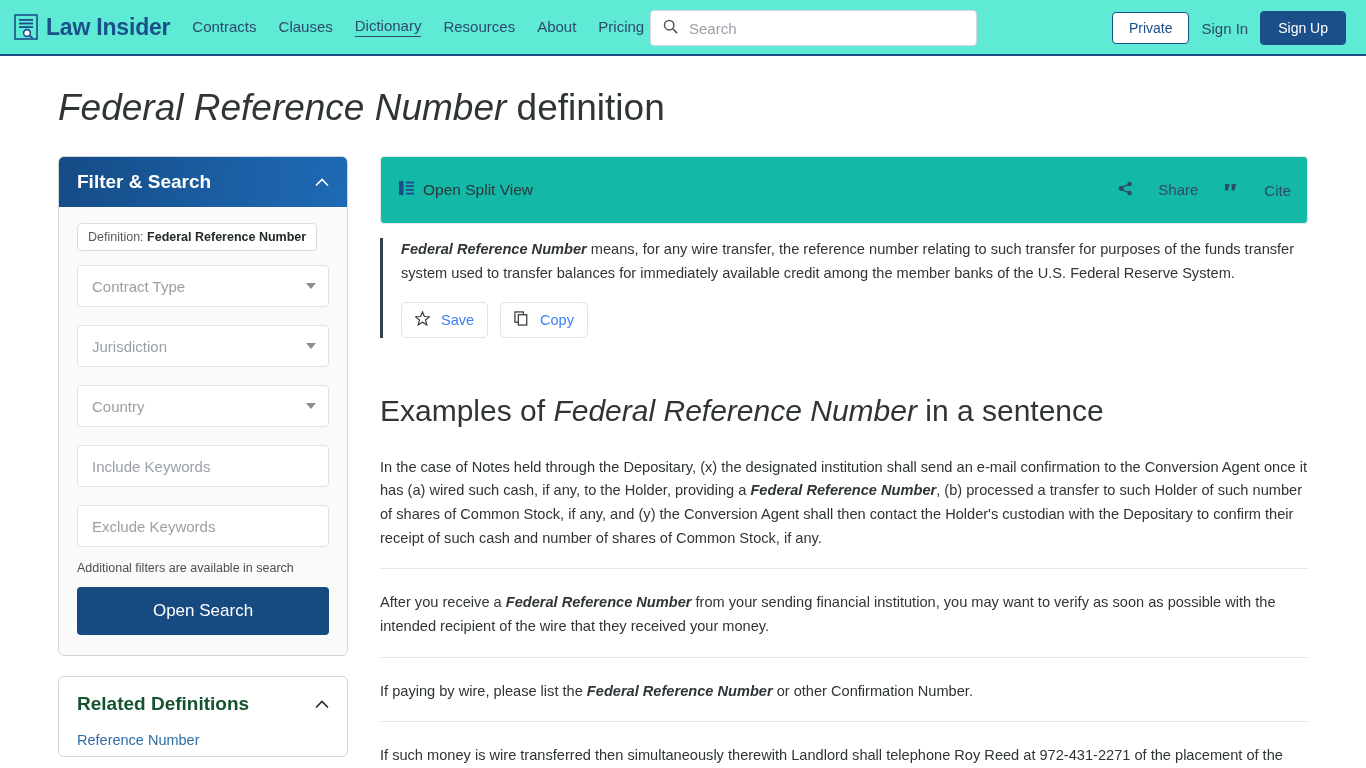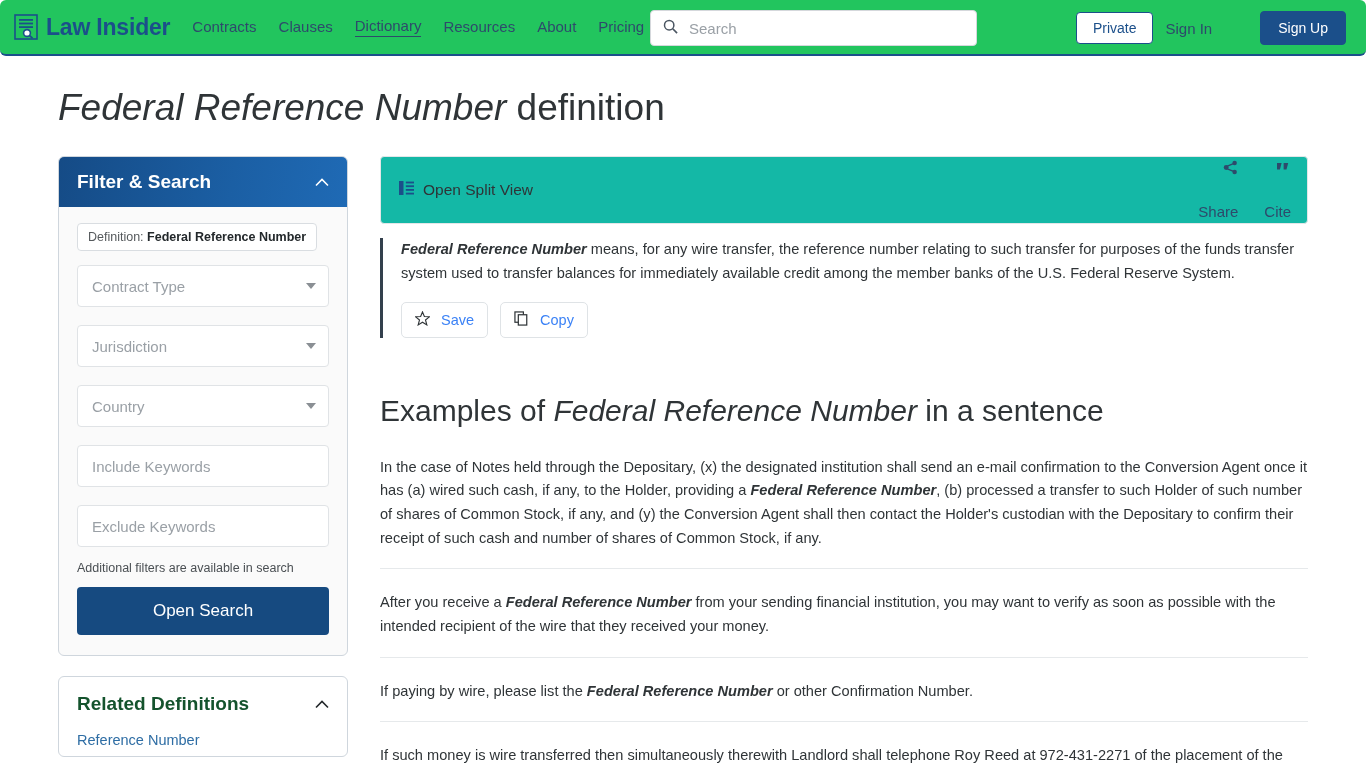--- a/index.html
+++ b/index.html
@@ -9,27 +9,26 @@
     overflow: hidden;
     background: #ffffff;
     font-family: "Liberation Sans", sans-serif;
     color: #2f3437;
   }
 
   
   .header {
     height: 56px;
     width: 100%;
-    background: #22c55e;
+    background: #5eead4;
     border-bottom: 2px solid #1b4f8a;
     display: flex;
     align-items: center;
     padding: 0 20px 0 14px;
     position: relative;
-    border-radius: 6px;
   }
   .logo-wrap { display: flex; align-items: center; gap: 8px; margin-right: 22px; }
   .logo-icon { width: 24px; height: 26px; display: block; }
   .logo-text {
     font-size: 23px;
     font-weight: bold;
     color: #1b4f8a;
     letter-spacing: -0.2px;
     white-space: nowrap;
   }
@@ -95,21 +94,20 @@
   }
   .btn-signup {
     background: #1b4f8a;
     color: #fff;
     border: 1px solid #1b4f8a;
     border-radius: 4px;
     font-size: 14px;
     padding: 8px 17px;
     cursor: pointer;
     font-family: "Liberation Sans", sans-serif;
-    margin-left: 36px;
   }
 
   
   .page-title {
     margin: 30px 0 0 58px;
     font-size: 37px;
     font-weight: normal;
     color: #2f3437;
     line-height: 1.2;
   }
@@ -220,22 +218,22 @@
     height: 68px;
     display: flex;
     align-items: center;
     justify-content: space-between;
     padding: 0 16px 0 18px;
   }
   .tool-left { display: flex; align-items: center; gap: 9px; cursor: pointer; }
   .tool-left span { font-size: 15.5px; color: #2f3437; }
   .tool-right { display: flex; align-items: center; gap: 26px; }
   .tool-act {
-    display: flex; align-items: flex-end; gap: 25px;
-    font-size: 15px; color: #2e4a6b; cursor: pointer; flex-direction: column;
+    display: flex; align-items: flex-start; gap: 25px;
+    font-size: 15px; color: #2e4a6b; cursor: pointer;
   }
 
   .definition-block {
     margin-top: 14px;
     border-left: 3px solid #33404d;
     padding: 0 0 0 18px;
   }
   .definition-text {
     font-size: 14.6px;
     line-height: 1.62;

